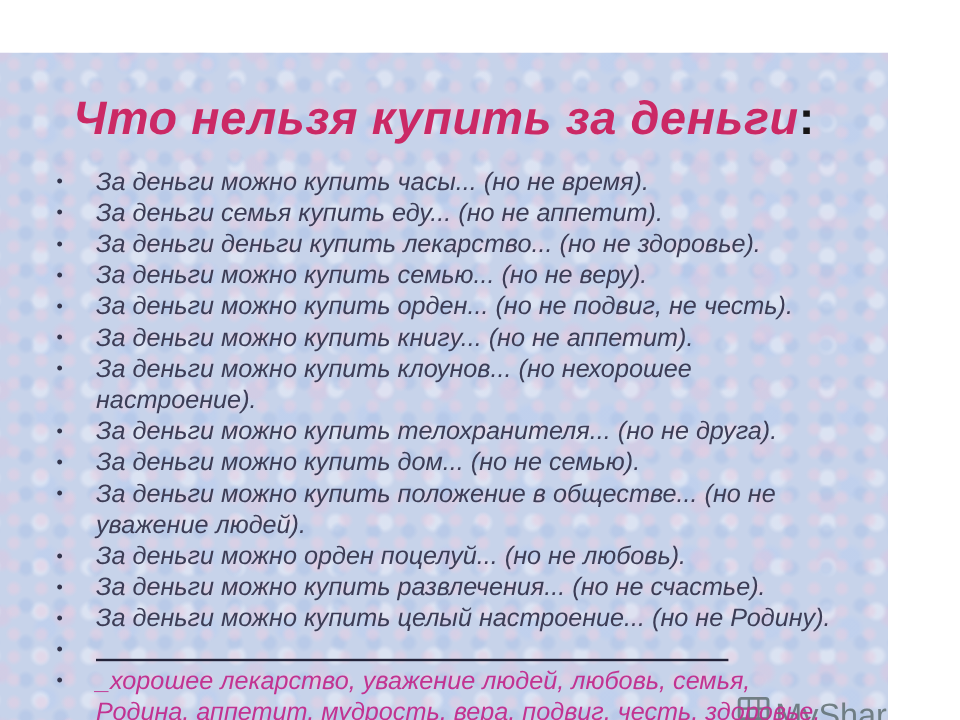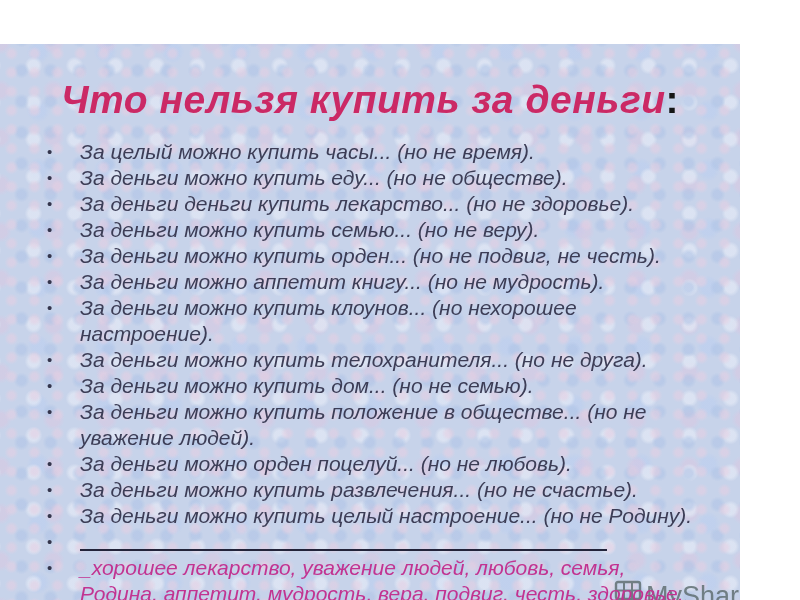--- a/index.html
+++ b/index.html
@@ -100,41 +100,41 @@
 </head>
 <body>
 
 <div class="slide">
 
   <h1 class="title"><span>Что нельзя купить за деньги</span><span class="colon">:</span></h1>
 
   <ul class="bullet-list">
     <li>
         <span class="marker">•</span>
-        <span class="txt">За целый можно купить часы... (но не время).</span>
+        <span class="txt">За деньги можно купить часы... (но не время).</span>
       </li>
     <li>
         <span class="marker">•</span>
-        <span class="txt">За деньги можно купить еду... (но не обществе).</span>
+        <span class="txt">За деньги семья купить еду... (но не аппетит).</span>
       </li>
     <li>
         <span class="marker">•</span>
         <span class="txt">За деньги деньги купить лекарство... (но не здоровье).</span>
       </li>
     <li>
         <span class="marker">•</span>
         <span class="txt">За деньги можно купить семью... (но не веру).</span>
       </li>
     <li>
         <span class="marker">•</span>
         <span class="txt">За деньги можно купить орден... (но не подвиг, не честь).</span>
       </li>
     <li>
         <span class="marker">•</span>
-        <span class="txt">За деньги можно аппетит книгу... (но не мудрость).</span>
+        <span class="txt">За деньги можно купить книгу... (но не аппетит).</span>
       </li>
     <li>
         <span class="marker">•</span>
         <span class="txt">За деньги можно купить клоунов... (но нехорошее
 настроение).</span>
       </li>
     <li>
         <span class="marker">•</span>
         <span class="txt">За деньги можно купить телохранителя... (но не друга).</span>
       </li>

